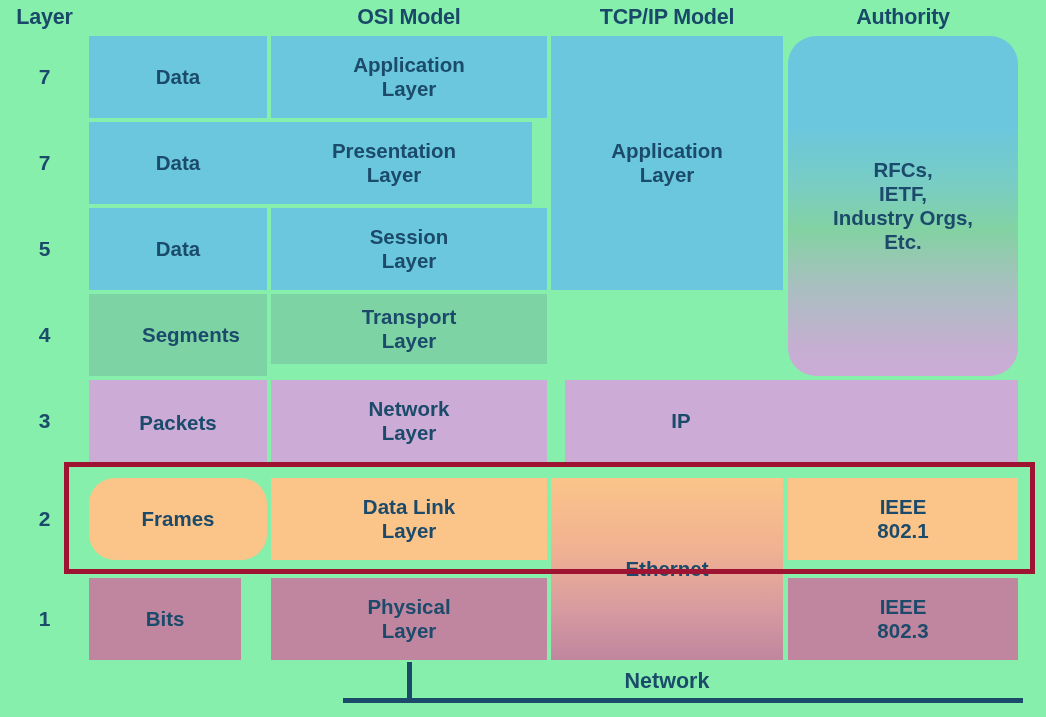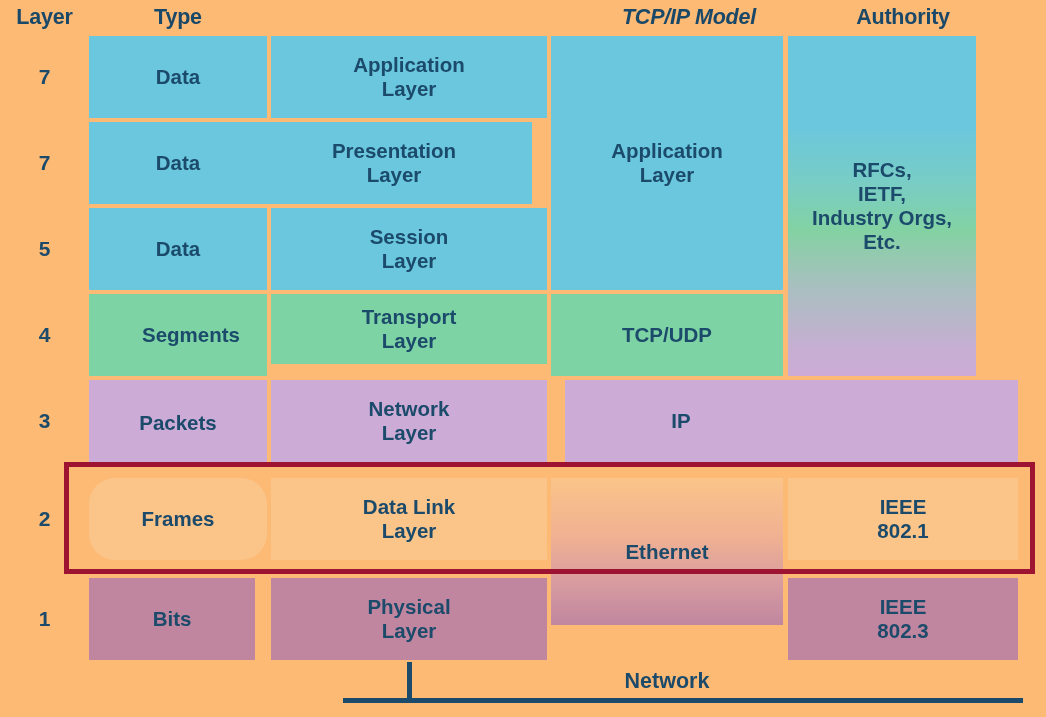--- a/index.html
+++ b/index.html
@@ -7,21 +7,21 @@
     padding: 0;
     background: #ffffff;
   }
   body {
     font-family: "Liberation Sans", sans-serif;
   }
   #stage {
     position: relative;
     width: 1046px;
     height: 717px;
-    background: #fdba74;
+    background: #86efac;
     overflow: hidden;
   }
 
   
   .cell {
     position: absolute;
     box-sizing: border-box;
     display: flex;
     align-items: center;
     justify-content: center;
@@ -111,62 +111,61 @@
     font-weight: bold;
     text-align: center;
   }
 </style>
 </head>
 <body>
 
 <div id="stage">
 
   <div class="colhead" style="left:0px;  width:89px;">Layer</div>
-  <div class="colhead" style="left:89px; width:178px;">Type</div>
-  <div class="colhead" style="left:573px;width:232px;font-style:italic;">TCP/IP Model</div>
+  <div class="colhead" style="left:271px;width:276px;">OSI Model</div>
+  <div class="colhead" style="left:551px;width:232px;">TCP/IP Model</div>
   <div class="colhead" style="left:788px;width:230px;">Authority</div>
 
   <div class="layernum" style="top:36px;  height:82px;">7</div>
   <div class="layernum" style="top:122px; height:82px;">7</div>
   <div class="layernum" style="top:208px; height:82px;">5</div>
   <div class="layernum" style="top:294px; height:82px;">4</div>
   <div class="layernum" style="top:380px; height:82px;">3</div>
   <div class="layernum" style="top:478px; height:82px;">2</div>
   <div class="layernum" style="top:578px; height:82px;">1</div>
 
   <div class="cell c-cyan fs-big" style="left:89px;width:178px;top:36px; height:82px;">Data</div>
   <div class="cell c-cyan fs-big" style="left:89px;width:178px;top:122px;height:82px;">Data</div>
   <div class="cell c-cyan fs-big" style="left:89px;width:178px;top:208px;height:82px;">Data</div>
   <div class="cell c-green fs-big" style="left:89px;width:178px;top:294px;height:82px;padding-left:26px;">Segments</div>
   <div class="cell c-purple fs-big" style="left:89px;width:178px;top:380px;height:86px;">Packets</div>
   <div class="cell c-orange fs-big" style="left:89px;width:178px;top:478px;height:82px;border-radius:26px;">Frames</div>
-  <div class="cell c-mauve fs-big" style="left:89px;width:166px;top:578px;height:82px;">Bits</div>
+  <div class="cell c-mauve fs-big" style="left:89px;width:152px;top:578px;height:82px;">Bits</div>
 
   <div class="cell c-cyan fs-big" style="left:271px;width:276px;top:36px; height:82px;">Application
 Layer</div>
   <div class="cell c-cyan fs-big" style="left:256px;width:276px;top:122px;height:82px;">Presentation
 Layer</div>
   <div class="cell c-cyan fs-big" style="left:271px;width:276px;top:208px;height:82px;">Session
 Layer</div>
   <div class="cell c-green fs-big" style="left:271px;width:276px;top:294px;height:70px;">Transport
 Layer</div>
   <div class="cell c-purple fs-big" style="left:271px;width:276px;top:380px;height:82px;">Network
 Layer</div>
   <div class="cell c-orange fs-big" style="left:271px;width:276px;top:478px;height:82px;">Data Link
 Layer</div>
   <div class="cell c-mauve fs-big" style="left:271px;width:276px;top:578px;height:82px;">Physical
 Layer</div>
 
   <div class="cell c-cyan fs-big" style="left:551px;width:232px;top:36px; height:254px;">Application
 Layer</div>
-  <div class="cell c-green fs-big" style="left:551px;width:232px;top:294px;height:82px;">TCP/UDP</div>
   <div class="cell c-purple fs-big" style="left:551px;width:232px;top:380px;height:82px;margin-left:14px;">IP</div>
-  <div class="cell c-ethernet fs-big" style="left:551px;width:232px;top:478px;height:147px;">Ethernet</div>
+  <div class="cell c-ethernet fs-big" style="left:551px;width:232px;top:478px;height:182px;">Ethernet</div>
 
-  <div class="cell c-authority fs-big" style="left:788px;width:188px;top:36px; height:340px;">RFCs,
+  <div class="cell c-authority fs-big" style="left:788px;width:230px;top:36px; height:340px;border-radius:28px;">RFCs,
 IETF,
 Industry Orgs,
 Etc.</div>
   <div class="cell c-purple fs-big" style="left:788px;width:230px;top:380px;height:82px;"></div>
   <div class="cell c-orange fs-big" style="left:788px;width:230px;top:478px;height:82px;">IEEE
 802.1</div>
   <div class="cell c-mauve fs-big" style="left:788px;width:230px;top:578px;height:82px;">IEEE
 802.3</div>
 
   <div id="highlight-box" style="left:64px; top:462px; width:971px; height:112px;"></div>

